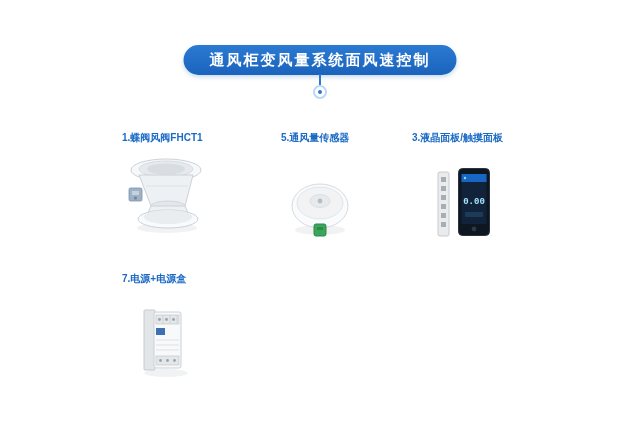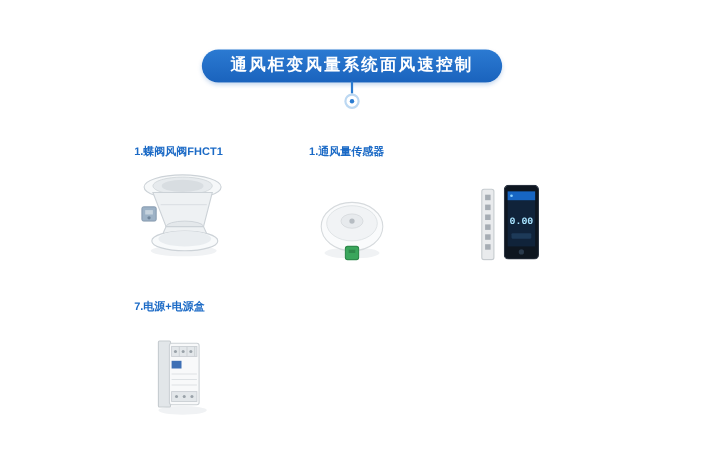--- a/index.html
+++ b/index.html
@@ -81,21 +81,22 @@
 <div class="page">
 
   <div class="banner">
     <span>通风柜变风量系统面风速控制</span>
   </div>
 
   <div class="connector-line"></div>
   <div class="connector-dot"></div>
 
   <div class="item-label label-1">1.蝶阀风阀FHCT1</div>
-  <div class="item-label label-2">1.通风量传感器</div>
+  <div class="item-label label-2">5.通风量传感器</div>
+  <div class="item-label label-3">3.液晶面板/触摸面板</div>
   <div class="item-label label-4">7.电源+电源盒</div>
 
   <svg class="img img-valve" width="80" height="80" viewBox="0 0 80 80">
     <ellipse cx="41" cy="72" rx="30" ry="5" fill="#f0f2f4"></ellipse>
     <ellipse cx="40" cy="14" rx="35" ry="11" fill="#f6f8f9" stroke="#ccd2d7" stroke-width="1"></ellipse>
     <ellipse cx="40" cy="13" rx="27" ry="8" fill="#e6eaed" stroke="#d2d7db" stroke-width="0.8"></ellipse>
     <ellipse cx="40" cy="13" rx="19" ry="5.5" fill="#d8dde1"></ellipse>
     <path d="M13,19 L67,19 L59,50 L25,50 Z" fill="#eef1f3" stroke="#ccd2d7" stroke-width="1"></path>
     <path d="M20,30 L62,30" stroke="#dde1e5" stroke-width="1"></path>
     <ellipse cx="42" cy="50" rx="17" ry="5" fill="#e4e8eb" stroke="#ccd2d7" stroke-width="0.8"></ellipse>

